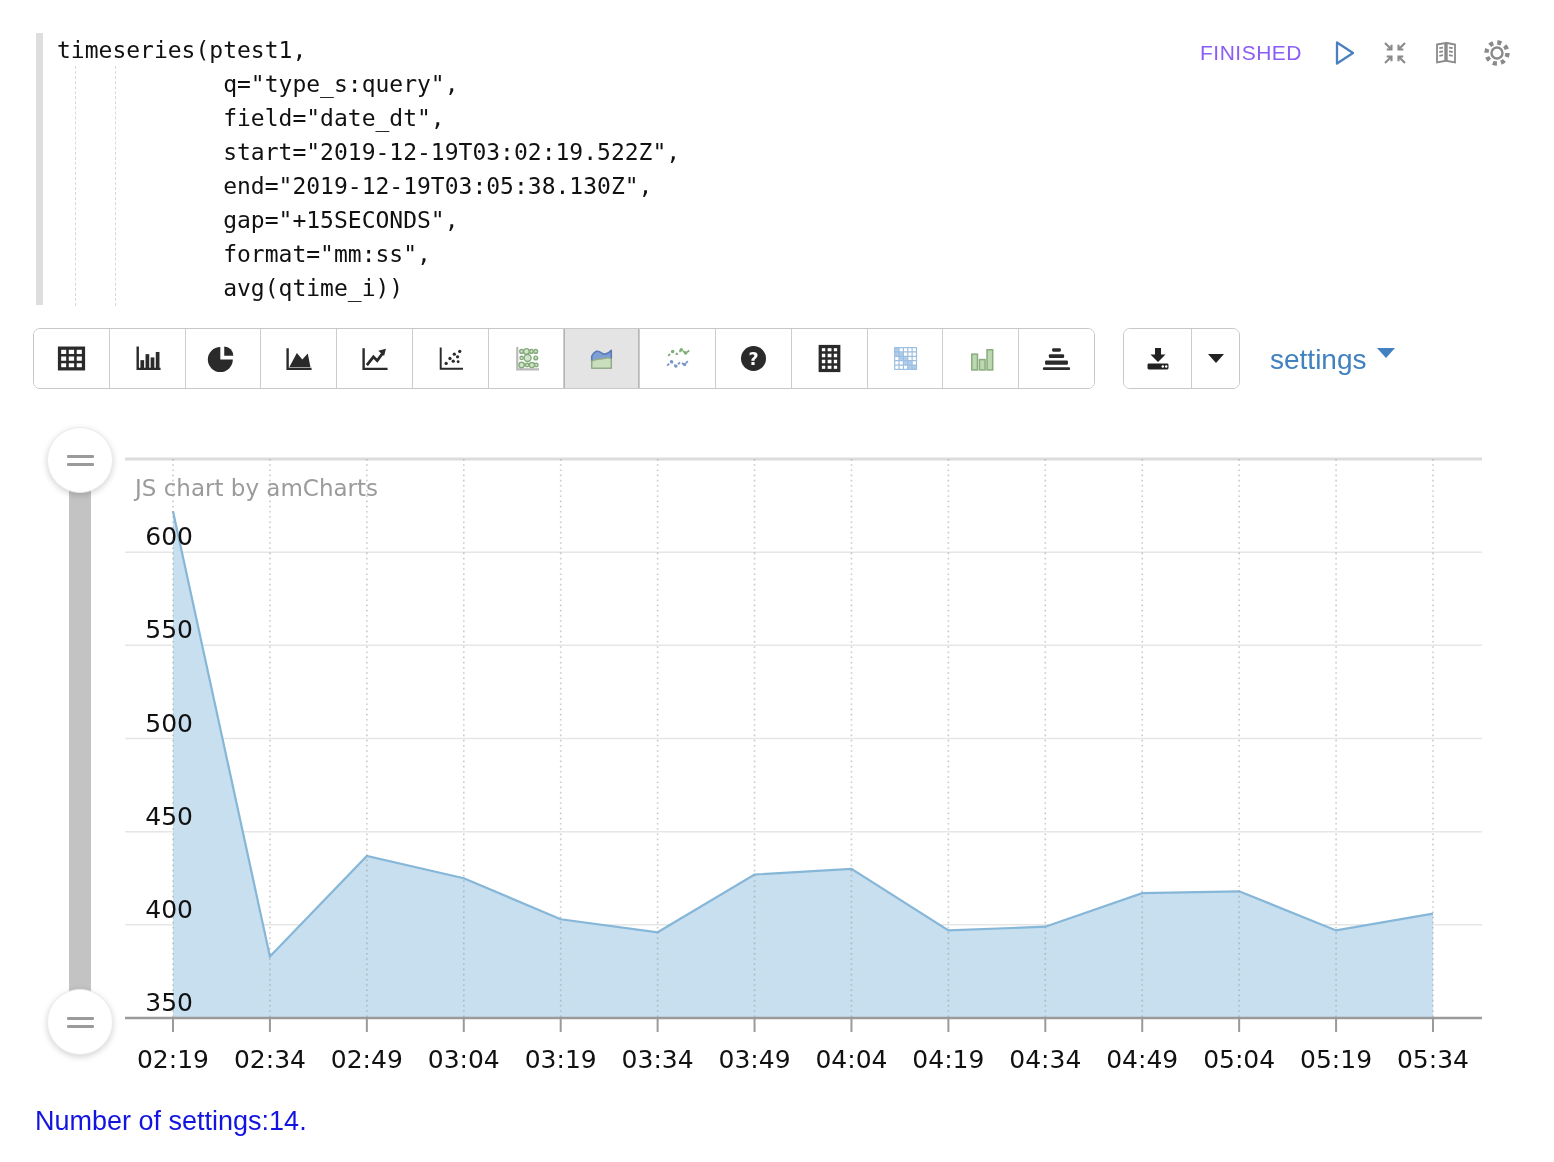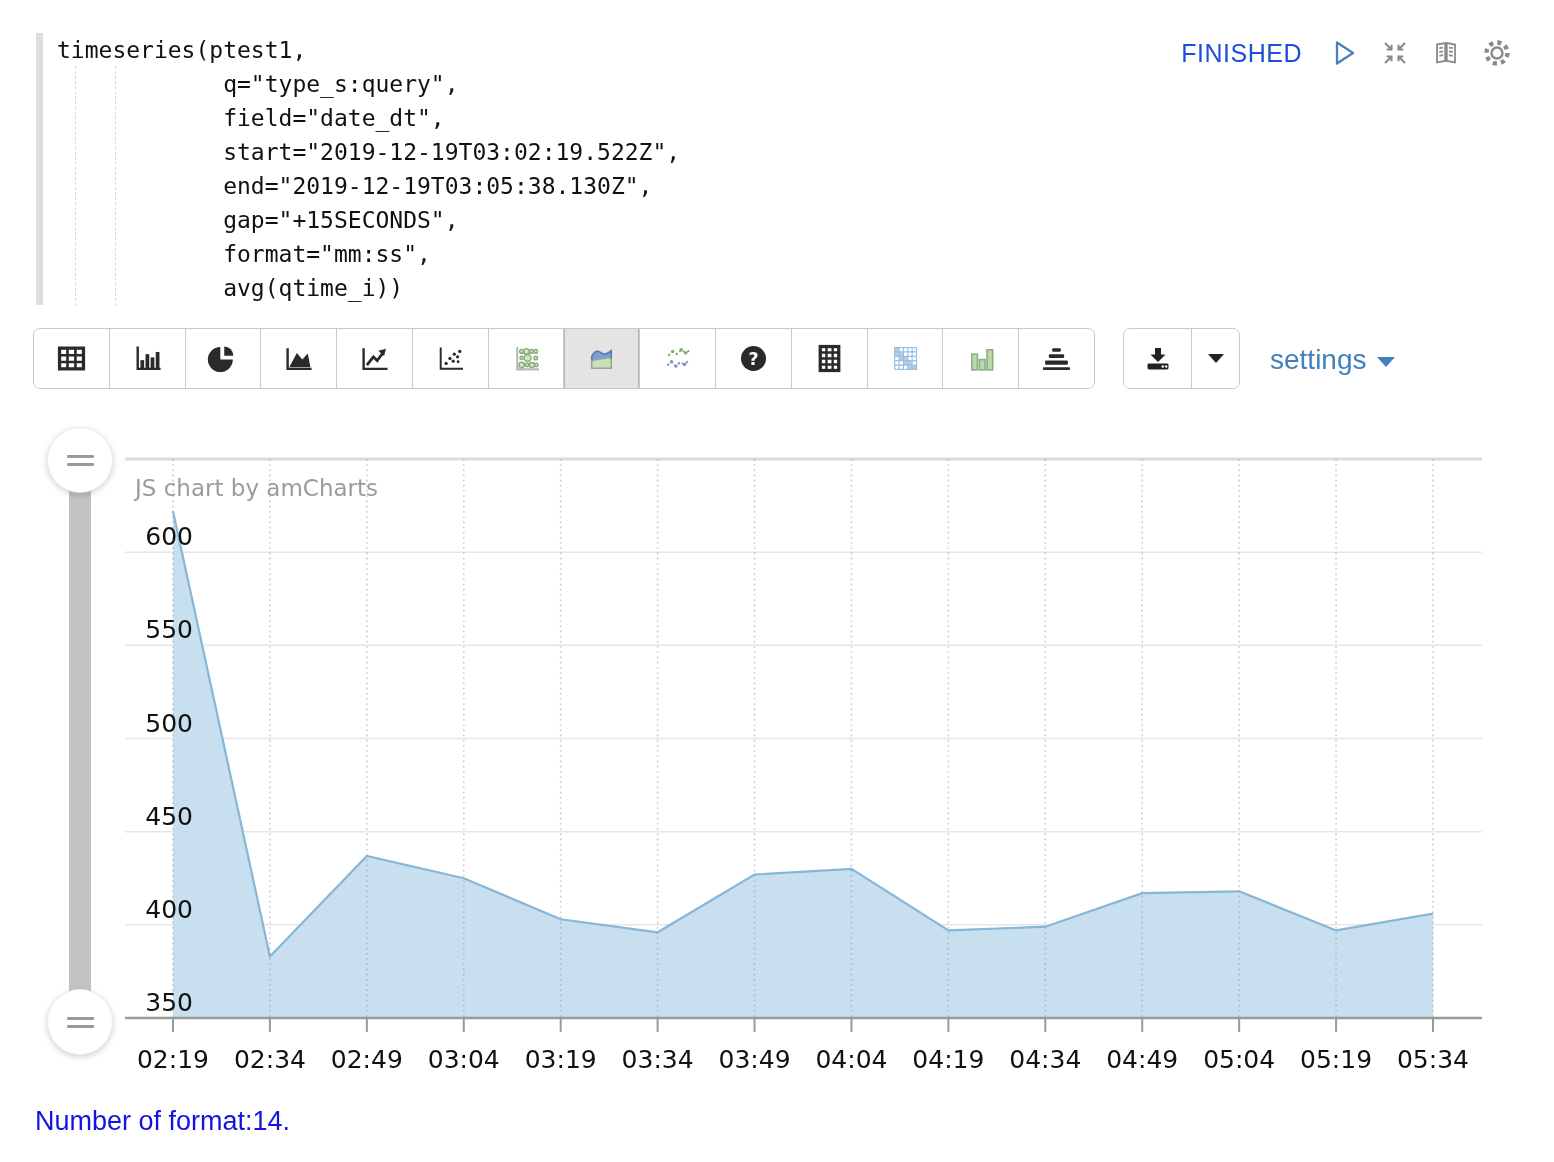--- a/index.html
+++ b/index.html
@@ -9,41 +9,41 @@
   
   .editor { position:absolute; left:0; top:0; width:1554px; height:320px;padding-left:23px; }
   .gutter-bar { position:absolute; left:36px; top:33px; width:7px; height:272px; background:#dedede; }
   .indent-guide { position:absolute; top:66px; height:240px; width:0; border-left:1px dashed #d9d9d9; }
   .code-pre { position:absolute; left:57px; top:33px;
               font-family:"DejaVu Sans Mono", monospace; font-size:23px; line-height:34px;
               color:#111; white-space:pre; }
 
   
   .status-row { position:absolute; top:36px; right:40px; display:flex; align-items:center; gap:17px; }
-  .status-label { color:#1d4ed8; font-size:25px; letter-spacing:.5px; margin-right:8px; }
+  .status-label { color:#8b5cf6; font-size:21px; letter-spacing:.5px; margin-right:8px; }
   .ctl-icon { width:34px; height:34px; display:block; cursor:pointer; }
 
   
   .toolbar { position:absolute; left:33px; top:328px; height:61px; width:1062px;
              display:flex; border:1px solid #c8c8c8; border-radius:7px; background:#fff; overflow:hidden; }
   .tb-btn { flex:1 1 0; display:flex; align-items:center; justify-content:center;
             border-left:1px solid #ccc; background:#fff; cursor:pointer; }
   .tb-btn:first-child { border-left:none; }
   .tb-btn.selected { background:#e4e4e4; box-shadow:inset 1px 0 0 #b5b5b5, inset -1px 0 0 #b5b5b5; }
   .tb-icon { width:37px; height:37px; display:block; }
 
   .dl-group { position:absolute; left:1123px; top:328px; height:61px; width:117px;
               display:flex; border:1px solid #c8c8c8; border-radius:7px; background:#fff; overflow:hidden; }
   .dl-btn { display:flex; align-items:center; justify-content:center; background:#fff; cursor:pointer; }
   .dl-btn.main { width:68px; border-right:1px solid #ccc; }
   .dl-btn.caret { width:47px; }
   .caret-shape { width:0; height:0; border-left:8px solid transparent; border-right:8px solid transparent;
                  border-top:9px solid #222; }
 
-  .settings-link { position:absolute; left:1270px; top:344px; display:flex; align-items:center; gap:10px;
+  .settings-link { position:absolute; left:1270px; top:344px; display:flex; align-items:flex-start; gap:10px;
                    color:#4181c0; font-size:28px; cursor:pointer; }
   .settings-caret { width:0; height:0; border-left:9px solid transparent; border-right:9px solid transparent;
                     border-top:10px solid #4181c0; margin-top:4px; }
 
   
   .chart-wrap { position:absolute; left:0; top:420px; width:1554px; height:680px; }
   .chart-svg { position:absolute; left:0; top:0; }
   .vsb-track { position:absolute; left:69px; top:40px; width:22px; height:562px; background:#c3c3c3; cursor:pointer; }
   .vsb-handle { position:absolute; left:47px; width:66px; height:66px; border-radius:50%;
                 background:#fff; border:1px solid #ececec; box-shadow:0 2px 6px rgba(0,0,0,.18);
@@ -351,13 +351,13 @@
   <div class="vsb-handle vsb-top">
     <div class="grip"></div>
     <div class="grip"></div>
   </div>
   <div class="vsb-handle vsb-bottom">
     <div class="grip"></div>
     <div class="grip"></div>
   </div>
 </div>
 
-<div class="results-text">Number of format:14.</div>
+<div class="results-text">Number of settings:14.</div>
 
 </body></html>

